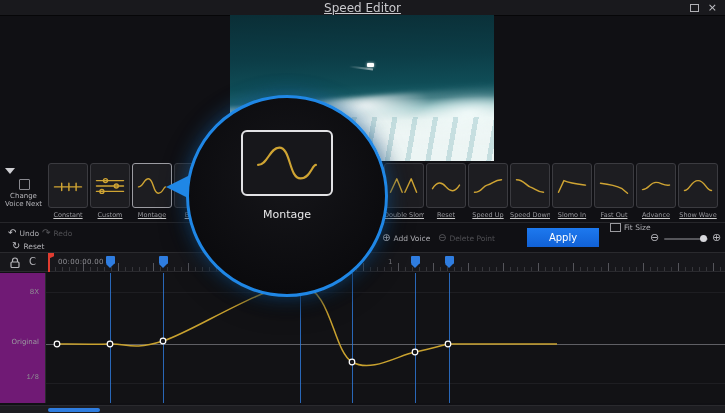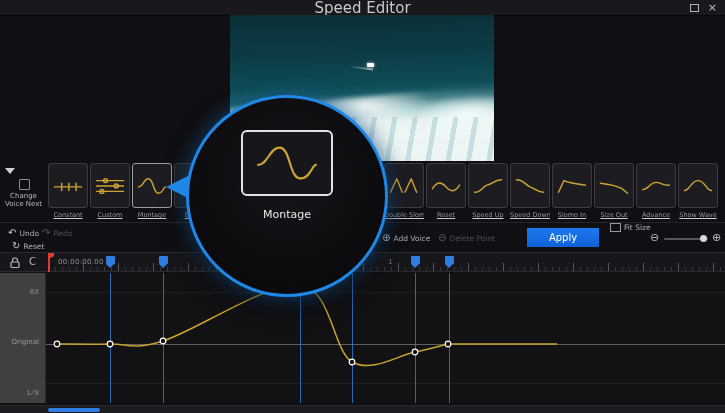--- a/index.html
+++ b/index.html
@@ -2,21 +2,21 @@
 <html><head>
 <meta charset="utf-8">
 <style>
   html,body{margin:0;padding:0;background:#000;}
   .app{position:relative;width:725px;height:413px;background:#101014;overflow:hidden;
        font-family:"DejaVu Sans",sans-serif;color:#ccc;}
 
   
   .titlebar{position:absolute;left:0;top:0;width:725px;height:15px;background:#19191d;
             border-bottom:1px solid #060608;display:flex;align-items:center;justify-content:center;}
-  .title{font-size:15px;color:#c9c9cd;}
+  .title{font-size:12px;color:#c9c9cd;text-decoration:underline;}
   .win-btns{position:absolute;right:8px;top:0;height:15px;display:flex;align-items:center;gap:9px;}
   .sq{width:7px;height:6px;border:1px solid #b0b0b5;display:inline-block;}
   .closex{font-size:11px;color:#c0c0c5;line-height:1;}
 
   
   .video{position:absolute;left:230px;top:15px;width:264px;height:146px;overflow:hidden;
          background:linear-gradient(178deg,#0a2e36 0%,#0c3d47 30%,#0f4c56 48%,#1b616b 58%,
                     #6aa9ad 64%,#dfeeec 72%,#f4faf9 82%,#e9f2f1 100%);}
   .video .foam{position:absolute;left:-20px;right:-20px;top:56%;height:80%;transform:rotate(-5deg);
          background:radial-gradient(70px 26px at 18% 18%,rgba(255,255,255,.95),transparent 70%),
@@ -83,23 +83,23 @@
                     clip-path:polygon(0 0,100% 0,100% 55%,0 100%);}
   .timecode{position:absolute;left:58px;top:5px;font-size:7px;color:#8f8f94;letter-spacing:.3px;}
   .ruler-num{position:absolute;left:388px;top:5px;font-size:7px;color:#77777c;}
   .pin{position:absolute;top:3px;width:9px;height:8px;background:#2f7de0;border-radius:1px;}
   .pin::after{content:'';position:absolute;left:0;top:8px;width:0;height:0;
               border-left:4.5px solid transparent;border-right:4.5px solid transparent;
               border-top:4px solid #2f7de0;}
 
   
   .graph{position:absolute;left:0;top:273px;width:725px;height:130px;background:#121215;}
-  .axis{position:absolute;left:0;top:0;width:46px;height:130px;background:#404040;border-right:1px solid #2a2a2e;box-sizing:border-box;}
+  .axis{position:absolute;left:0;top:0;width:46px;height:130px;background:#701a75;border-right:1px solid #2a2a2e;box-sizing:border-box;}
   .ax{position:absolute;right:6px;font-size:7px;color:#8f8f94;}
-  .ax-top{top:15px;} .ax-mid{top:65px;color:#9c9ca1;} .ax-bot{top:116px;font-family:Liberation Mono, monospace;}
+  .ax-top{top:15px;} .ax-mid{top:65px;color:#9c9ca1;} .ax-bot{top:100px;font-family:Liberation Mono, monospace;}
   .gridline{position:absolute;left:46px;width:679px;height:1px;background:#1e1e22;}
   .origline{position:absolute;left:46px;top:71px;width:679px;height:1px;background:#5f5f64;}
   .vline{position:absolute;top:0;width:1px;height:130px;background:rgba(47,125,224,.8);}
   #curve{position:absolute;left:0;top:0;}
   .spline{fill:none;stroke:#c9a22f;stroke-width:1.5;}
   .kf{fill:#141418;stroke:#ffffff;stroke-width:1.2;}
 
   
   .scroll{position:absolute;left:0;top:405px;width:725px;height:8px;background:#1d1d21;border-top:1px solid #2a2a2e;box-sizing:border-box;}
   .thumb{position:absolute;left:48px;top:2px;width:52px;height:4px;background:#2f7de0;border-radius:2px;}
@@ -255,21 +255,21 @@
           </svg>
         </div>
         <div class="tile-label">Slomo In</div>
       </div>
       <div class="tile-wrap">
         <div class="tile">
           <svg viewBox="0 0 40 28">
             <path d="M5 11c9 1 18 3 24 6l6 5"></path>
           </svg>
         </div>
-        <div class="tile-label">Size Out</div>
+        <div class="tile-label">Fast Out</div>
       </div>
       <div class="tile-wrap">
         <div class="tile">
           <svg viewBox="0 0 40 28">
             <path d="M5 18c7 0 8-8 15-8 6 0 8 4 15 3"></path>
           </svg>
         </div>
         <div class="tile-label">Advance</div>
       </div>
       <div class="tile-wrap">

